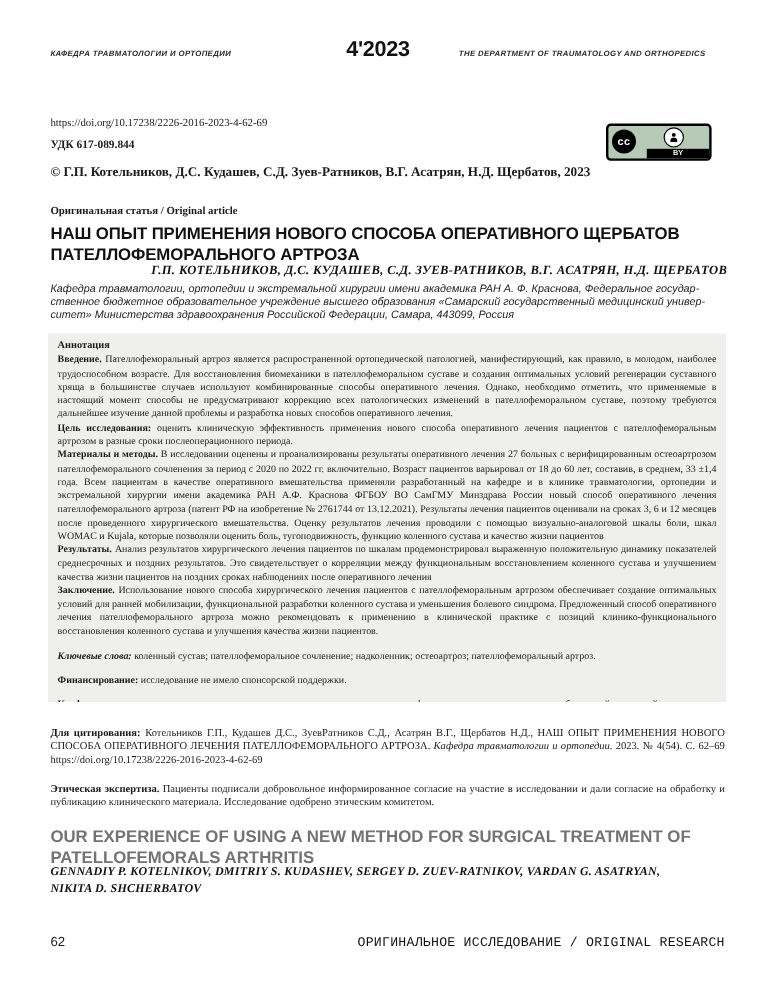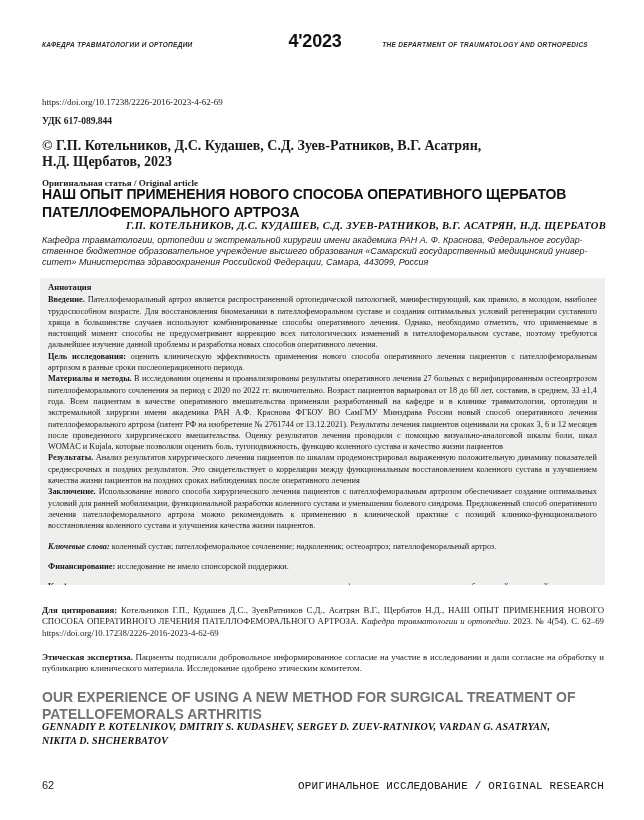--- a/index.html
+++ b/index.html
@@ -16,21 +16,21 @@
                  font-style:italic; font-weight:600; font-size:6.5px;
                  letter-spacing:.3px; color:#2a2a2a; white-space:nowrap; }
   .header-side.right { text-align:right; }
   .issue { flex:0 0 auto; font-family:"Liberation Sans",sans-serif;
            font-weight:600; font-size:18px; letter-spacing:-.2px; color:#111; }
 
   
   .meta { position:absolute; top:97px; left:42px; width:450px; }
   .doi  { font-size:9px; margin-bottom:9px; }
   .udk  { font-weight:bold; font-size:9.5px; margin-bottom:12px; }
-  .copyright { font-weight:bold; font-size:14px; margin-bottom:8px; }
+  .copyright { font-weight:bold; font-size:11px; margin-bottom:20px;text-align:right; }
   .article-type { font-weight:bold; font-size:9px; }
 
   
   .badge { position:absolute; left:505px; top:103px; width:84px; height:27px;
            background:#b7cab6; border:2px solid #000; border-radius:4px; }
   .cc-circle { position:absolute; left:3px; top:3px; width:20px; height:20px;
                border-radius:50%; background:#000; color:#fff;
                font-family:"Liberation Sans",sans-serif; font-weight:bold;
                font-size:9px; display:flex; align-items:center; justify-content:center;
                letter-spacing:.4px; }
@@ -96,20 +96,30 @@
     <span class="header-side right">THE DEPARTMENT OF TRAUMATOLOGY AND ORTHOPEDICS</span>
   </div>
 
   <div class="meta">
     <div class="doi">https://doi.org/10.17238/2226-2016-2023-4-62-69</div>
     <div class="udk">УДК 617-089.844</div>
     <div class="copyright">© Г.П. Котельников, Д.С. Кудашев, С.Д. Зуев-Ратников, В.Г. Асатрян, Н.Д. Щербатов, 2023</div>
     <div class="article-type">Оригинальная статья / Original article</div>
   </div>
 
+  <div class="badge">
+    <span class="cc-circle">cc</span>
+    <span class="person-circle">
+      <svg width="9" height="9" viewBox="0 0 24 24" aria-hidden="true">
+        <circle cx="12" cy="6.5" r="4.2" fill="#000"></circle>
+        <path d="M4.5 22 v-4 c0-4.2 4-5.5 7.5-5.5 s7.5 1.3 7.5 5.5 v4 z" fill="#000"></path>
+      </svg>
+    </span>
+    <span class="by-strip">BY</span>
+  </div>
 
   <h1 class="title-ru">НАШ ОПЫТ ПРИМЕНЕНИЯ НОВОГО СПОСОБА ОПЕРАТИВНОГО ЩЕРБАТОВ
 ПАТЕЛЛОФЕМОРАЛЬНОГО АРТРОЗА</h1>
   <div class="authors-ru">Г.П. КОТЕЛЬНИКОВ, Д.С. КУДАШЕВ, С.Д. ЗУЕВ-РАТНИКОВ, В.Г. АСАТРЯН, Н.Д. ЩЕРБАТОВ</div>
   <div class="affiliation">Кафедра травматологии, ортопедии и экстремальной хирургии имени академика РАН А. Ф. Краснова, Федеральное государ-
 ственное бюджетное образовательное учреждение высшего образования «Самарский государственный медицинский универ-
 ситет» Министерства здравоохранения Российской Федерации, Самара, 443099, Россия</div>
 
   <div class="abstract-box">
     <p class="abs-head">Аннотация</p>

